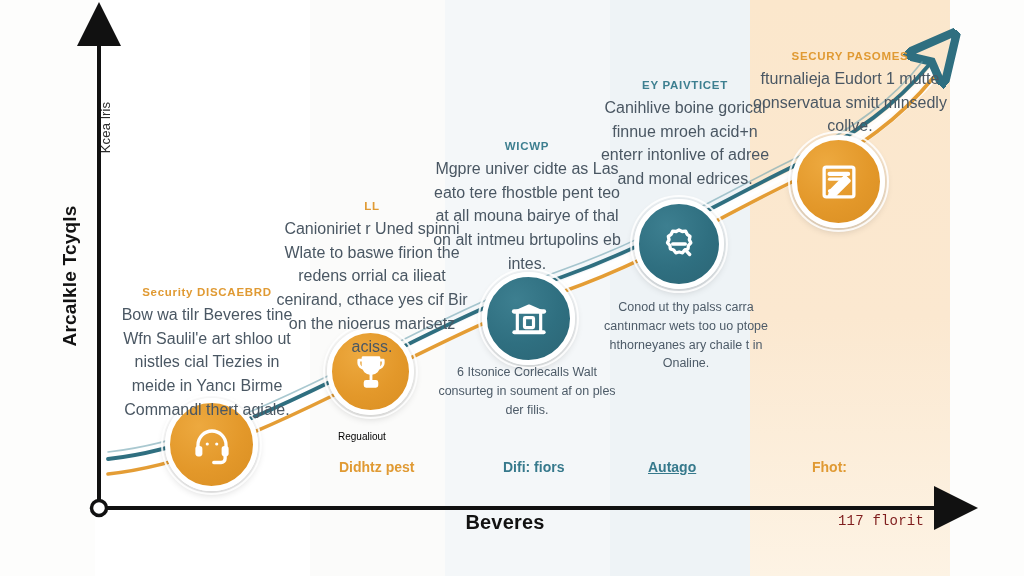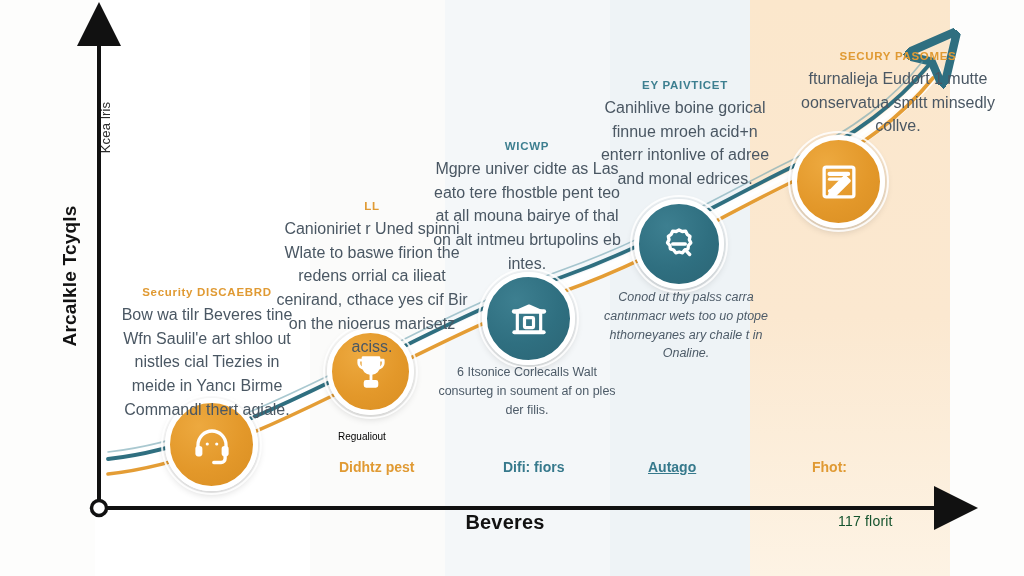--- a/index.html
+++ b/index.html
@@ -35,21 +35,21 @@
   }
   #y-axis-subtitle{
     left:40px;top:120px;width:130px;text-align:center;
     transform:rotate(-90deg);transform-origin:center center;
     font-size:13px;color:#2b2b2b;font-weight:normal;
   }
   #x-axis-title{
     left:385px;top:511px;width:240px;text-align:center;font-size:20px;
   }
   #x-axis-end-label{
-    left:838px;top:513px;font-size:14px;color:#14532d;font-weight:normal;
+    left:838px;top:513px;font-size:14px;color:#7f1d1d;font-weight:normal;font-family:Liberation Mono, monospace;
   }
 
   
   #curves{position:absolute;left:0;top:0;width:1024px;height:576px;}
 
   
   .node{
     position:absolute;border-radius:50%;
     display:flex;align-items:center;justify-content:center;
     box-shadow:0 3px 9px rgba(0,0,0,.20);
@@ -81,30 +81,30 @@
     font-size:16px;line-height:1.48;color:#4a5763;
     filter:blur(.4px);
   }
   .heading.orange{color:#e09a33;}
   .heading.teal{color:#3d7f90;}
 
   #callout-1{left:112px;top:286px;width:190px;}
   #callout-2{left:274px;top:200px;width:196px;}
   #callout-3{left:432px;top:140px;width:190px;}
   #callout-4{left:592px;top:79px;width:186px;}
-  #callout-5{left:752px;top:50px;width:196px;margin-left:48px;}
+  #callout-5{left:752px;top:50px;width:196px;}
 
   
   .subtext{
     position:absolute;text-align:center;
     font-size:12.5px;line-height:1.5;color:#4d5b68;
     filter:blur(.45px);
   }
   #subtext-a{left:432px;top:363px;width:190px;}
-  #subtext-b{left:596px;top:288px;width:180px;font-style:italic;}
+  #subtext-b{left:596px;top:298px;width:180px;}
   #subtext-c{left:754px;top:236px;width:192px;color:#6d6152;}
 
   
   .stage-label{
     position:absolute;font-size:14px;font-weight:bold;white-space:nowrap;
     filter:blur(.3px);
   }
   .stage-label.orange{color:#e09a33;}
   .stage-label.teal{color:#36798c;}
   #stage-label-1{left:339px;top:459px;}

